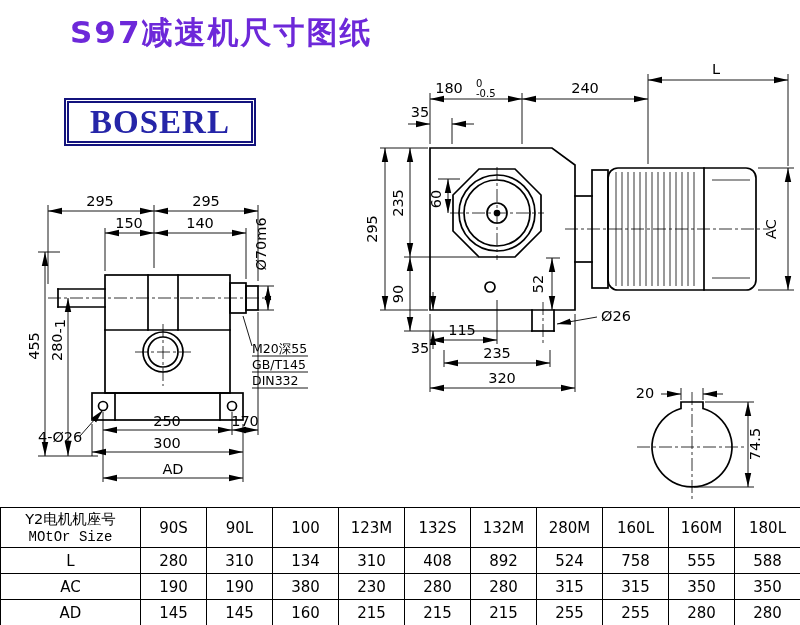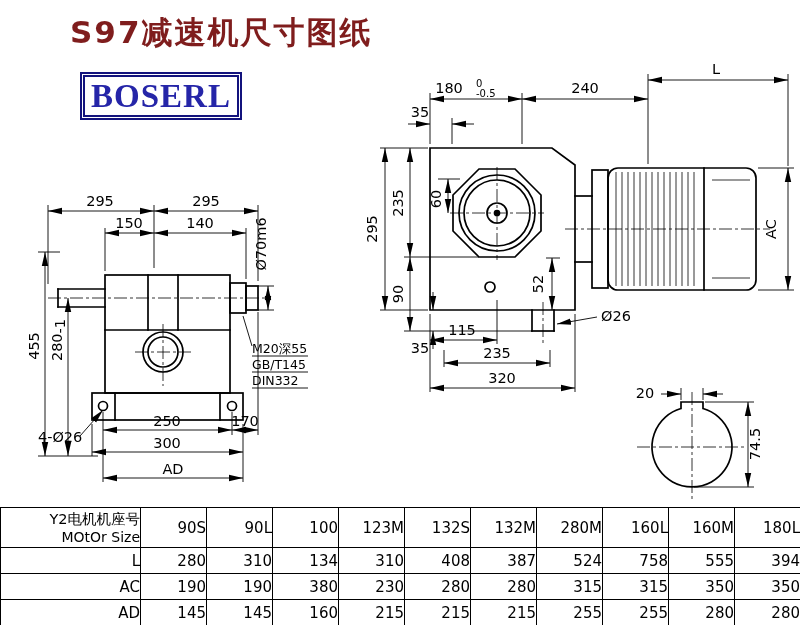--- a/index.html
+++ b/index.html
@@ -1,34 +1,34 @@
 <!DOCTYPE html>
 <html><head>
 <meta charset="utf-8">
 <style>
   * { margin:0; padding:0; box-sizing:border-box; }
   html,body { width:800px; height:625px; }
   body { background:#fff; font-family:"DejaVu Sans",sans-serif; position:relative; overflow:hidden; }
-  .title { position:absolute; left:70px; top:12px; font-size:31px; font-weight:bold; color:#7f1d1d; letter-spacing:2px; white-space:nowrap; }
-  .logo { position:absolute; left:64px; top:72px; width:162px; height:48px; border:5px double #13137d; background:#fff; display:flex; align-items:center; justify-content:center;margin-left:16px; }
+  .title { position:absolute; left:70px; top:12px; font-size:31px; font-weight:bold; color:#6d28d9; letter-spacing:2px; white-space:nowrap; }
+  .logo { position:absolute; left:64px; top:98px; width:192px; height:48px; border:5px double #13137d; background:#fff; display:flex; align-items:center; justify-content:center; }
   .logo span { font-family:"Liberation Serif",serif; font-weight:bold; font-size:33px; color:#2525a8; letter-spacing:1px; }
   svg.drawing { position:absolute; left:0; top:0; }
   .obj  { stroke:#000; stroke-width:1.7; fill:none; stroke-linecap:square; }
   .thin { stroke:#000; stroke-width:0.9; fill:none; }
   .cl   { stroke:#000; stroke-width:0.8; fill:none; stroke-dasharray:13 3 3 3; }
   .fin  { stroke:#000; stroke-width:0.8; fill:none; }
   svg text { font-family:"DejaVu Sans",sans-serif; font-size:14.5px; fill:#000; stroke:none; }
   svg text.small { font-size:10px; }
   svg text.note  { font-size:12.5px; }
   table.dims { position:absolute; left:0; top:507px; width:800px; height:118px; border-collapse:collapse; table-layout:fixed; text-align:center; font-size:15px; background:#fff; }
-  table.dims th, table.dims td { border:1.6px solid #000; font-weight:normal; padding:0; vertical-align:middle;text-align:right; }
+  table.dims th, table.dims td { border:1.6px solid #000; font-weight:normal; padding:0; vertical-align:middle; }
   table.dims tr.hrow { height:40px; }
   table.dims tr.drow { height:26px; }
   .hdr1 { font-size:14.5px; }
-  .hdr2 { font-size:14px; }
+  .hdr2 { font-size:14px;font-family:Liberation Mono, monospace; }
 </style>
 </head>
 <body>
 
 <div class="title">S97减速机尺寸图纸</div>
 <div class="logo">
   <span>BOSERL</span>
 </div>
 
 <svg class="drawing" width="800" height="505" viewBox="0 0 800 505">
@@ -254,25 +254,25 @@
     <th>160M</th>
     <th>180L</th>
   </tr>
   <tr class="drow">
     <td>L</td>
     <td>280</td>
     <td>310</td>
     <td>134</td>
     <td>310</td>
     <td>408</td>
-    <td>387</td>
+    <td>892</td>
     <td>524</td>
     <td>758</td>
     <td>555</td>
-    <td>394</td>
+    <td>588</td>
   </tr>
   <tr class="drow">
     <td>AC</td>
     <td>190</td>
     <td>190</td>
     <td>380</td>
     <td>230</td>
     <td>280</td>
     <td>280</td>
     <td>315</td>

